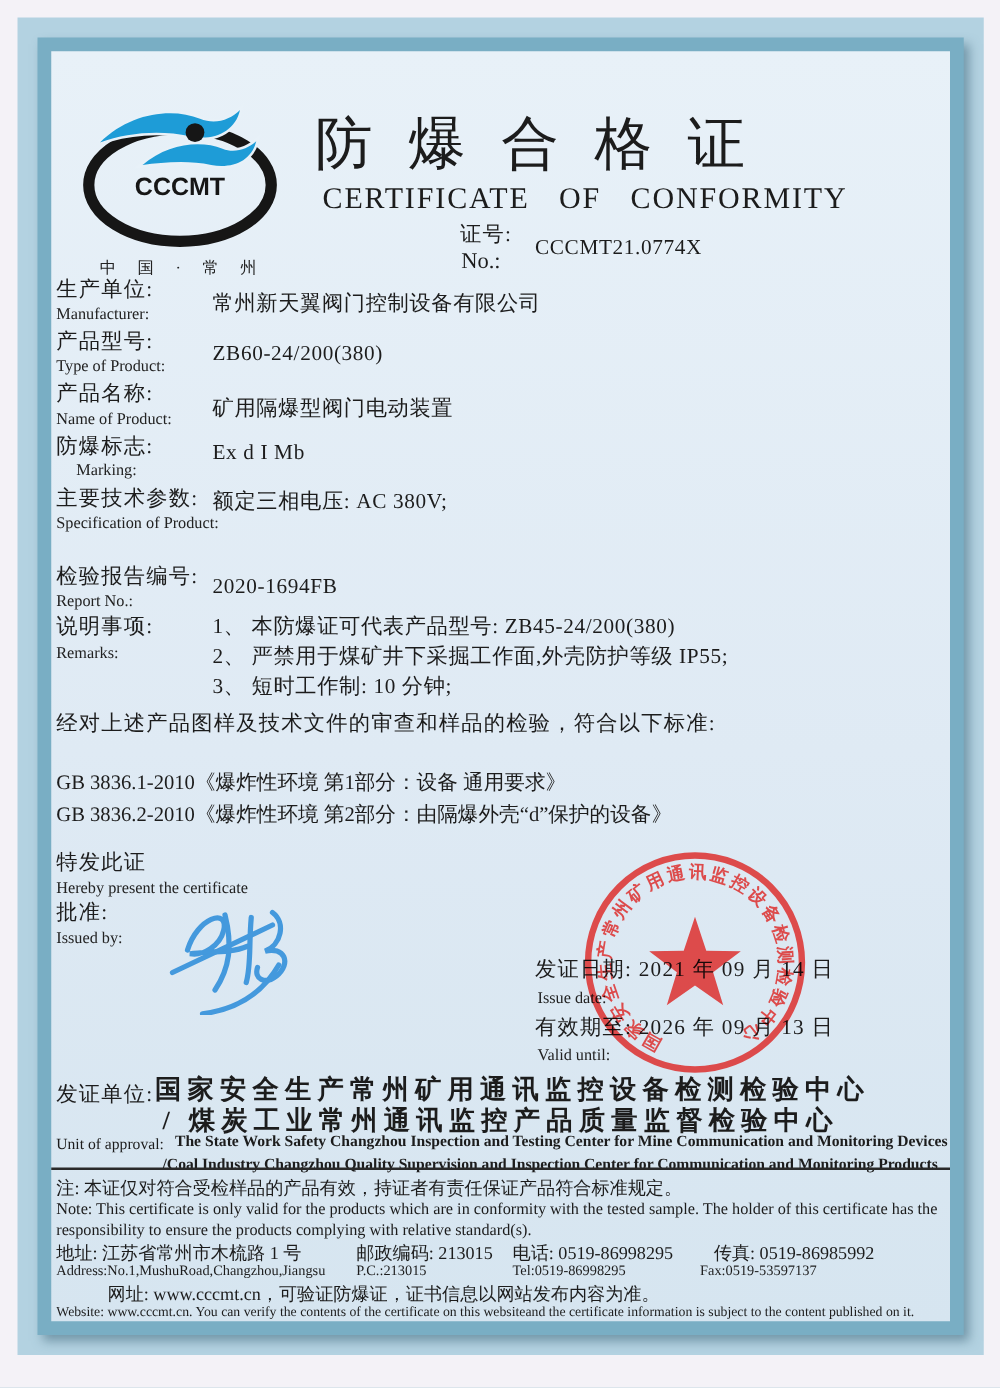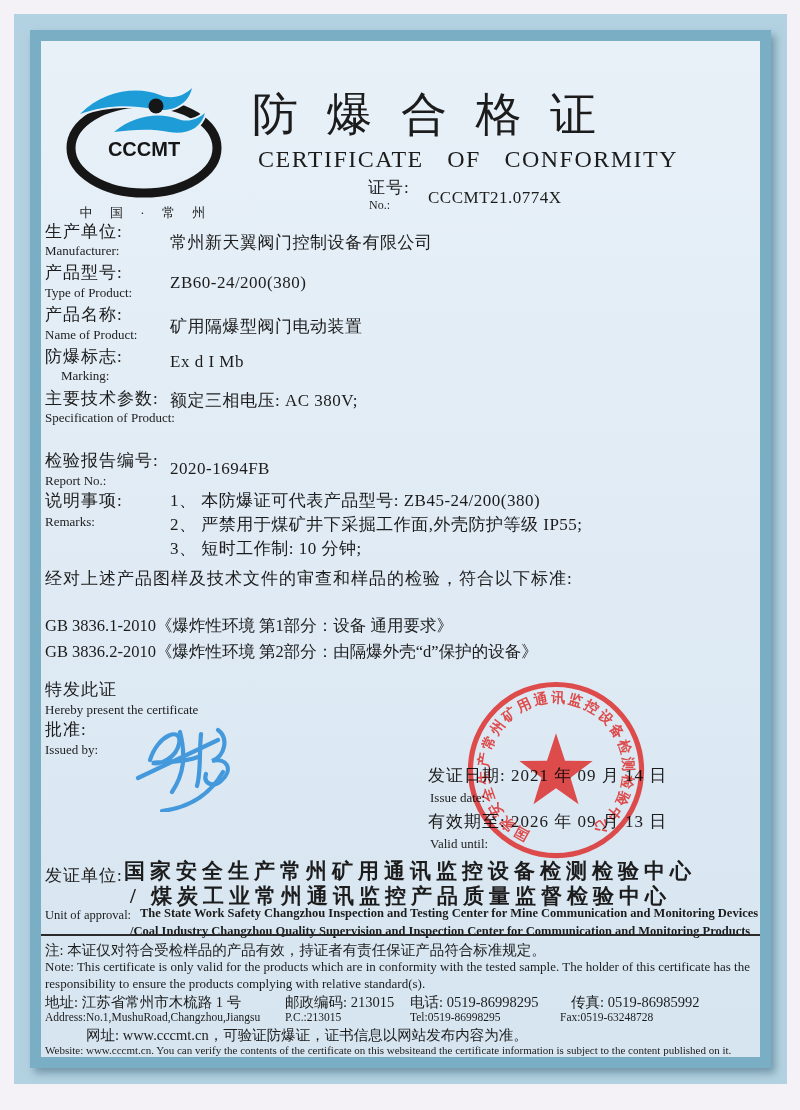--- a/index.html
+++ b/index.html
@@ -52,21 +52,21 @@
         <circle cx="98" cy="24" r="7.5" fill="#161616"></circle>
         <text x="86" y="74" text-anchor="middle" font-size="20" font-weight="bold" font-family="Liberation Sans, sans-serif" fill="#161616">CCCMT</text>
       </svg>
       <div class="logo-region" style="text-align:center;margin-top:2px;">中 国 · 常 州</div>
     </div>
 
     <div class="abs title-cn" style="left:252px;top:84px;">防爆合格证</div>
     <div class="abs title-en" style="left:258px;top:146px;">CERTIFICATE OF CONFORMITY</div>
 
     <div class="abs cn" style="left:368px;top:176px;">证号:</div>
-    <div class="abs" style="left:369px;top:198px;font-size:12px;">No.:</div>
+    <div class="abs" style="left:369px;top:198px;font-size:18px;">No.:</div>
     <div class="abs val" style="left:428px;top:188px;">CCCMT21.0774X</div>
 
     <div class="abs cn" style="left:45px;top:220px;">生产单位:</div>
     <div class="abs en" style="left:45px;top:243px;">Manufacturer:</div>
     <div class="abs val" style="left:170px;top:231px;">常州新天翼阀门控制设备有限公司</div>
 
     <div class="abs cn" style="left:45px;top:261px;text-align:right;">产品型号:</div>
     <div class="abs en" style="left:45px;top:285px;">Type of Product:</div>
     <div class="abs val" style="left:170px;top:273px;">ZB60-24/200(380)</div>
 
@@ -146,19 +146,19 @@
     <div class="abs foot-en" style="left:45px;top:976px;">responsibility to ensure the products complying with relative standard(s).</div>
 
     <div class="abs foot-cn" style="left:45px;top:993px;">地址: 江苏省常州市木梳路 1 号</div>
     <div class="abs foot-cn" style="left:285px;top:993px;">邮政编码: 213015</div>
     <div class="abs foot-cn" style="left:410px;top:993px;">电话: 0519-86998295</div>
     <div class="abs foot-cn" style="left:560px;top:993px;margin-left:11px;">传真: 0519-86985992</div>
 
     <div class="abs" style="left:45px;top:1011px;font-size:11.5px;">Address:No.1,MushuRoad,Changzhou,Jiangsu</div>
     <div class="abs" style="left:285px;top:1011px;font-size:11.5px;">P.C.:213015</div>
     <div class="abs" style="left:410px;top:1011px;font-size:11.5px;">Tel:0519-86998295</div>
-    <div class="abs" style="left:560px;top:1011px;font-size:11.5px;">Fax:0519-63248728</div>
+    <div class="abs" style="left:560px;top:1011px;font-size:11.5px;">Fax:0519-53597137</div>
 
     <div class="abs foot-cn" style="left:45px;top:1026px;margin-left:41px;">网址: www.cccmt.cn，可验证防爆证，证书信息以网站发布内容为准。</div>
     <div class="abs" style="left:45px;top:1044px;font-size:11px;width:712px;">Website: www.cccmt.cn. You can verify the contents of the certificate on this websiteand the certificate information is subject to the content published on it.</div>
 
   </div>
 </div>
 
 </body></html>

